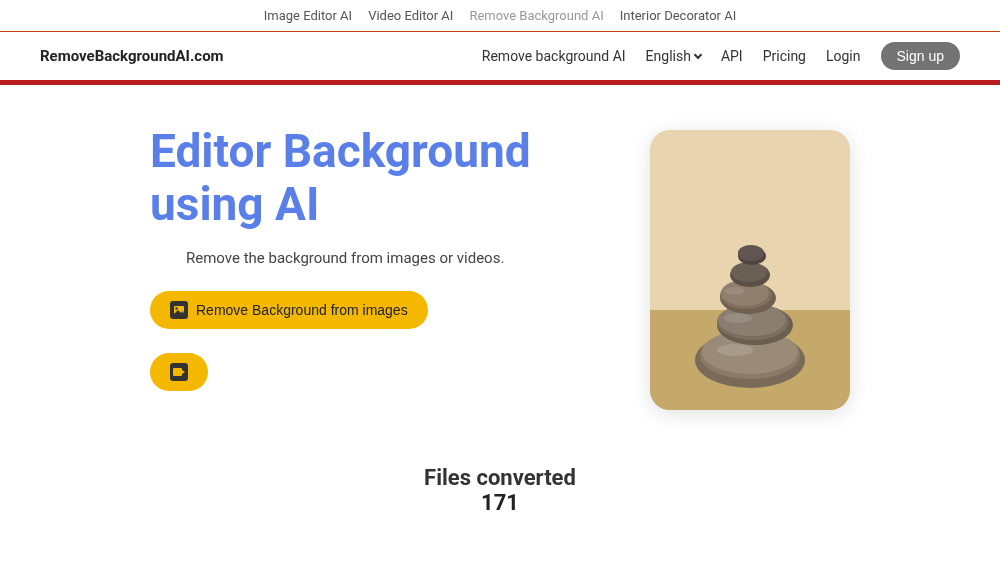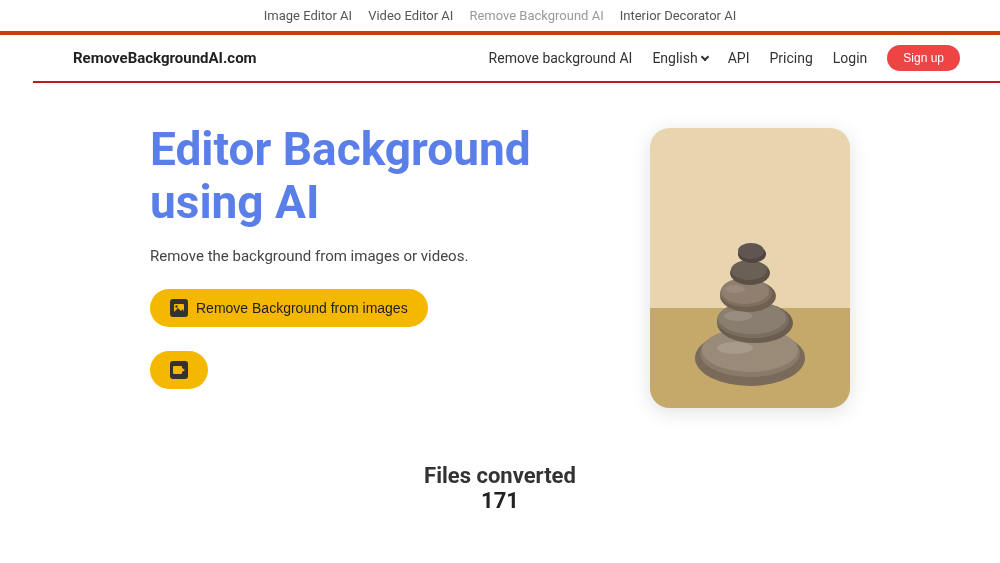--- a/index.html
+++ b/index.html
@@ -4,39 +4,38 @@
   <style>
     * { margin: 0; padding: 0; box-sizing: border-box; }
     body { font-family: -apple-system, BlinkMacSystemFont, 'Segoe UI', Roboto, sans-serif; background: #fff; color: #333; }
 
     
     .top-bar {
       display: flex;
       justify-content: center;
       gap: 16px;
       padding: 8px 16px;
-      border-bottom: 4px solid #c2410c;
+      border-bottom: 1px solid #c2410c;
       font-size: 13px;
     }
     .top-bar a {
       text-decoration: none;
       color: #555;
     }
     .top-bar a.active {
       color: #999;
     }
 
     
     .nav {
       display: flex;
       align-items: center;
       justify-content: space-between;
       padding: 10px 40px;
-      border-bottom: 2px solid #b91c1c;
-      margin-left: 33px;
+      border-bottom: 5px solid #b91c1c;
     }
     .nav-logo {
       font-weight: 700;
       font-size: 15px;
       color: #222;
     }
     .nav-links {
       display: flex;
       align-items: center;
       gap: 20px;
@@ -51,27 +50,27 @@
       align-items: center;
       gap: 4px;
       cursor: pointer;
       color: #333;
     }
     .nav-links .login-btn {
       color: #333;
       cursor: pointer;
     }
     .nav-links .signup-btn {
-      background: #ef4444;
+      background: #737373;
       color: #fff;
       border: none;
       border-radius: 20px;
       padding: 6px 16px;
       cursor: pointer;
-      font-size: 12px;
+      font-size: 14px;
     }
 
     
     .hero {
       display: flex;
       align-items: center;
       justify-content: center;
       gap: 80px;
       padding: 40px 80px 30px 80px;
       min-height: 300px;
@@ -83,20 +82,21 @@
       font-size: 46px;
       font-weight: 700;
       color: #5a7fe8;
       line-height: 1.15;
       margin-bottom: 18px;
     }
     .hero-subtitle {
       font-size: 15px;
       color: #444;
       margin-bottom: 24px;
+      margin-left: 36px;
     }
     .btn-yellow {
       display: flex;
       align-items: center;
       gap: 8px;
       background: #f5b800;
       color: #222;
       border: none;
       border-radius: 24px;
       padding: 10px 20px;

